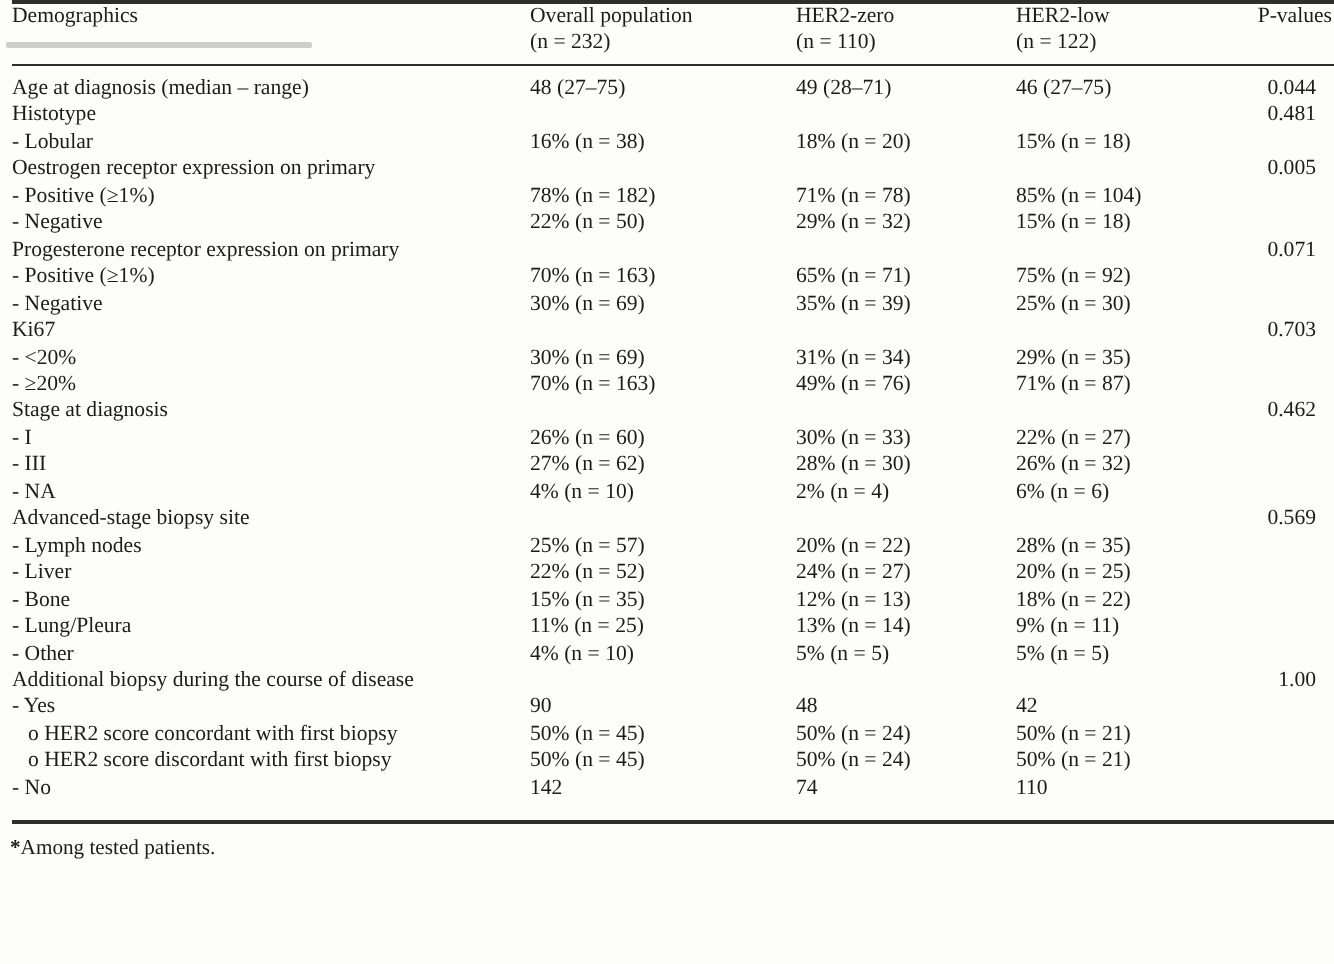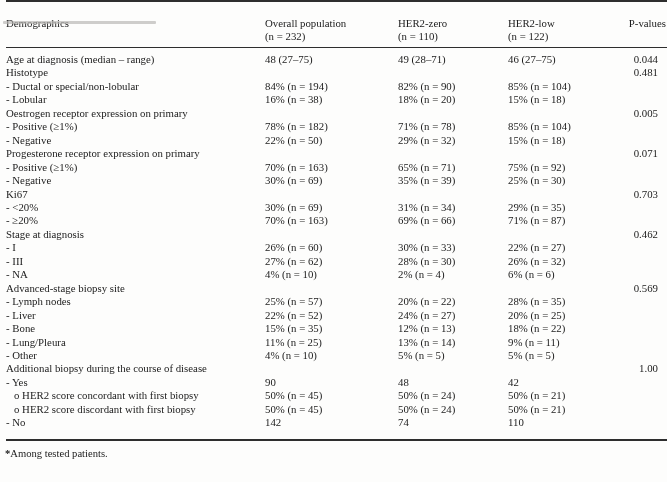--- a/index.html
+++ b/index.html
@@ -29,21 +29,21 @@
   col.c-zero    { width: 110px; }
   col.c-low     { width: 100px; }
   col.c-p       { width: 59px;  }
 
   thead th {
     font-weight: normal;
     text-align: left;
     vertical-align: top;
     font-size: 10.8px;
     line-height: 13px;
-    padding: 15px 0 4px 0;
+    padding: 0 0 4px 0;
     border-bottom: 1.6px solid #2e2e2e;
   }
   thead th.pcol { text-align: right; padding-right: 1px; }
 
   tbody td {
     font-size: 10.8px;
     line-height: 13.45px;
     padding: 0;
     vertical-align: top;
     white-space: nowrap;
@@ -114,27 +114,20 @@
           <td class="pcol">0.044</td>
         </tr>
         <tr>
           <td>Histotype</td>
           <td>&nbsp;</td>
           <td>&nbsp;</td>
           <td>&nbsp;</td>
           <td class="pcol">0.481</td>
         </tr>
         <tr>
-          <td>- Ductal or special/non-lobular</td>
-          <td>84% (n = 194)</td>
-          <td>82% (n = 90)</td>
-          <td>85% (n = 104)</td>
-          <td class="pcol">&nbsp;</td>
-        </tr>
-        <tr>
           <td>- Lobular</td>
           <td>16% (n = 38)</td>
           <td>18% (n = 20)</td>
           <td>15% (n = 18)</td>
           <td class="pcol">&nbsp;</td>
         </tr>
         <tr>
           <td>Oestrogen receptor expression on primary</td>
           <td>&nbsp;</td>
           <td>&nbsp;</td>
@@ -186,21 +179,21 @@
         <tr>
           <td>- &lt;20%</td>
           <td>30% (n = 69)</td>
           <td>31% (n = 34)</td>
           <td>29% (n = 35)</td>
           <td class="pcol">&nbsp;</td>
         </tr>
         <tr>
           <td>- ≥20%</td>
           <td>70% (n = 163)</td>
-          <td>69% (n = 66)</td>
+          <td>49% (n = 76)</td>
           <td>71% (n = 87)</td>
           <td class="pcol">&nbsp;</td>
         </tr>
         <tr>
           <td>Stage at diagnosis</td>
           <td>&nbsp;</td>
           <td>&nbsp;</td>
           <td>&nbsp;</td>
           <td class="pcol">0.462</td>
         </tr>

